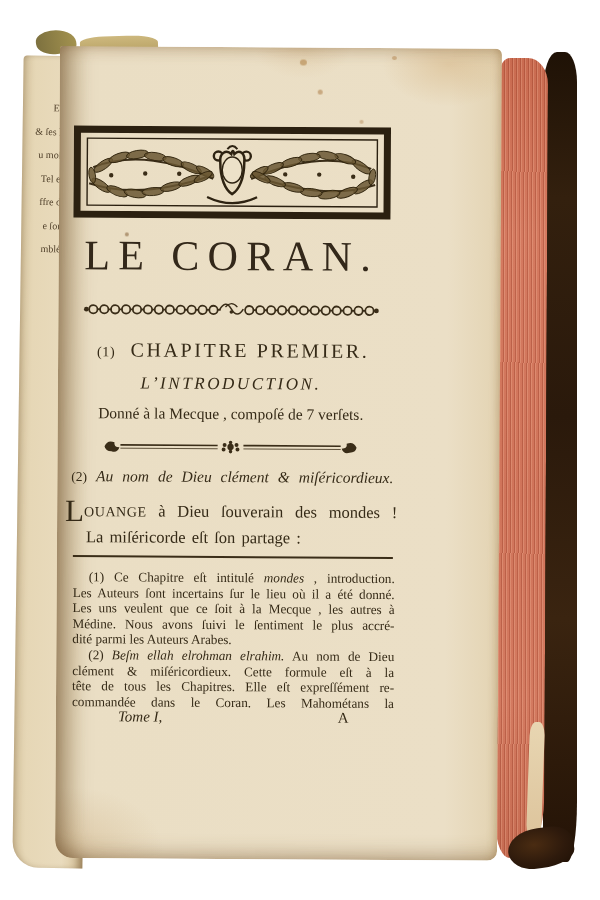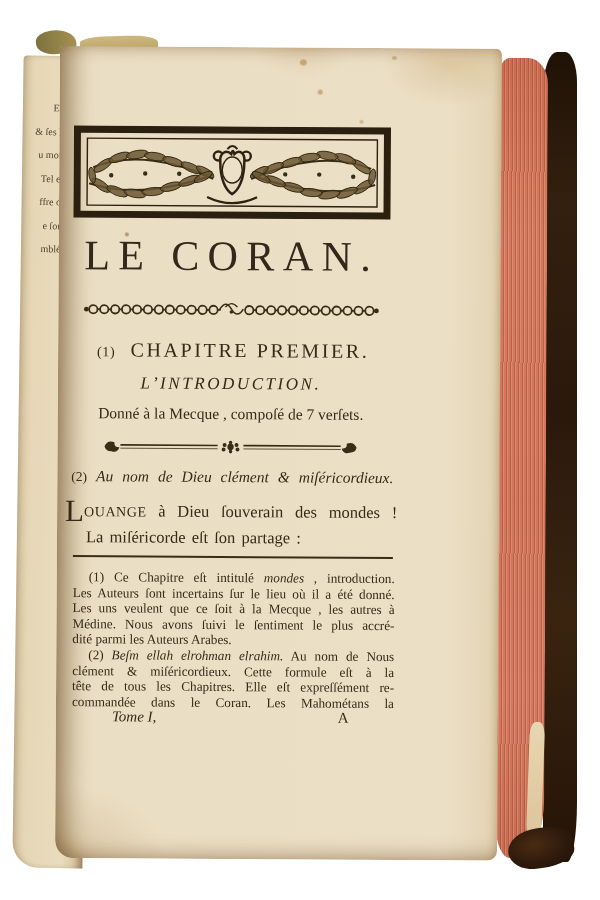--- a/index.html
+++ b/index.html
@@ -109,21 +109,21 @@
   .body-l1 .initial{font-size:31px; line-height:20px; vertical-align:-5px;}
   .body-l1 .rest-caps{font-size:14px; letter-spacing:.04em;}
   .body-l2{padding-left:21px; word-spacing:2px;}
   .fn-rule{left:16px; top:509px; width:320px; height:2px; background:#3a2d18;}
   .fn-block{left:16px; top:523px; width:322px; font-size:13.2px; line-height:15.6px;}
   .fn-line{text-align:justify; text-align-last:justify;}
   .fn-line.short{text-align:left; text-align-last:left;}
   .fn-line.indent{text-indent:16px;}
   .fn-line i{font-style:italic;}
   .tome-line{left:16px; top:662px; width:322px; height:20px; font-size:15px;}
-  .tome-line .tome{position:absolute; left:40px; font-style:italic;}
+  .tome-line .tome{position:absolute; left:46px; font-style:italic;}
   .tome-line .sig{position:absolute; left:266px;}
 </style>
 </head>
 <body>
 
 <div class="photo">
 
   <div class="binding"></div>
   <div class="edge-red"></div>
   <div class="edge-pale"></div>
@@ -269,21 +269,21 @@
     </div>
 
     <div class="fn-rule"></div>
 
     <div class="fn-block">
       <div class="fn-line indent"><span>(1) Ce Chapitre eſt intitulé </span><i>mondes</i><span> , introduction.</span></div>
       <div class="fn-line">Les Auteurs ſont incertains ſur le lieu où il a été donné.</div>
       <div class="fn-line">Les uns veulent que ce ſoit à la Mecque , les autres à</div>
       <div class="fn-line">Médine. Nous avons ſuivi le ſentiment le plus accré-</div>
       <div class="fn-line short">dité parmi les Auteurs Arabes.</div>
-      <div class="fn-line indent"><span>(2) </span><i>Beſm ellah elrohman elrahim.</i><span> Au nom de Nous</span></div>
+      <div class="fn-line indent"><span>(2) </span><i>Beſm ellah elrohman elrahim.</i><span> Au nom de Dieu</span></div>
       <div class="fn-line">clément &amp; miſéricordieux. Cette formule eſt à la</div>
       <div class="fn-line">tête de tous les Chapitres. Elle eſt expreſſément re-</div>
       <div class="fn-line">commandée dans le Coran. Les Mahométans la</div>
     </div>
 
     <div class="tome-line">
       <span class="tome">Tome I,</span>
       <span class="sig">A</span>
     </div>
 

